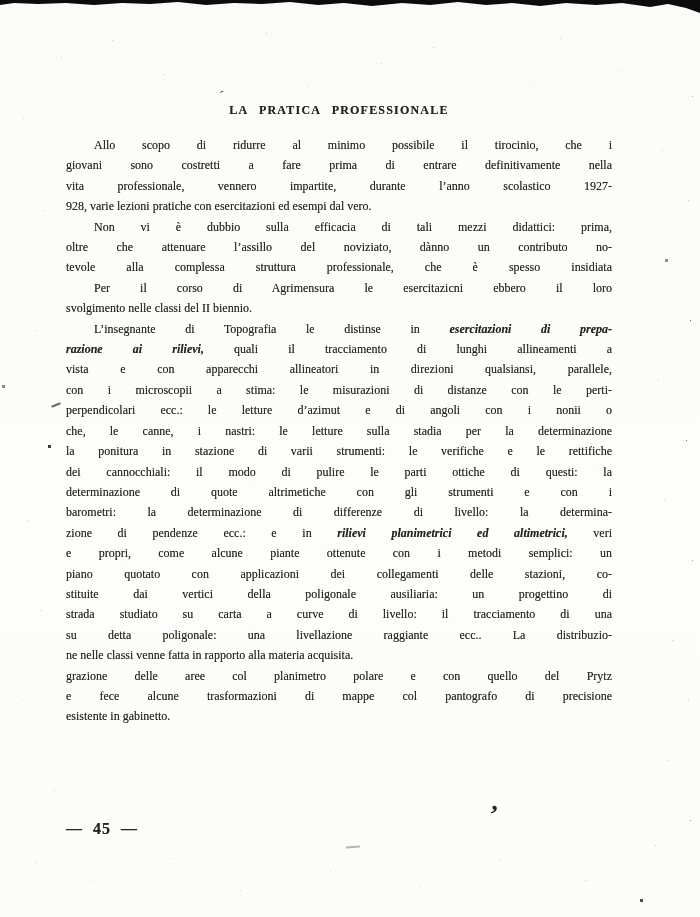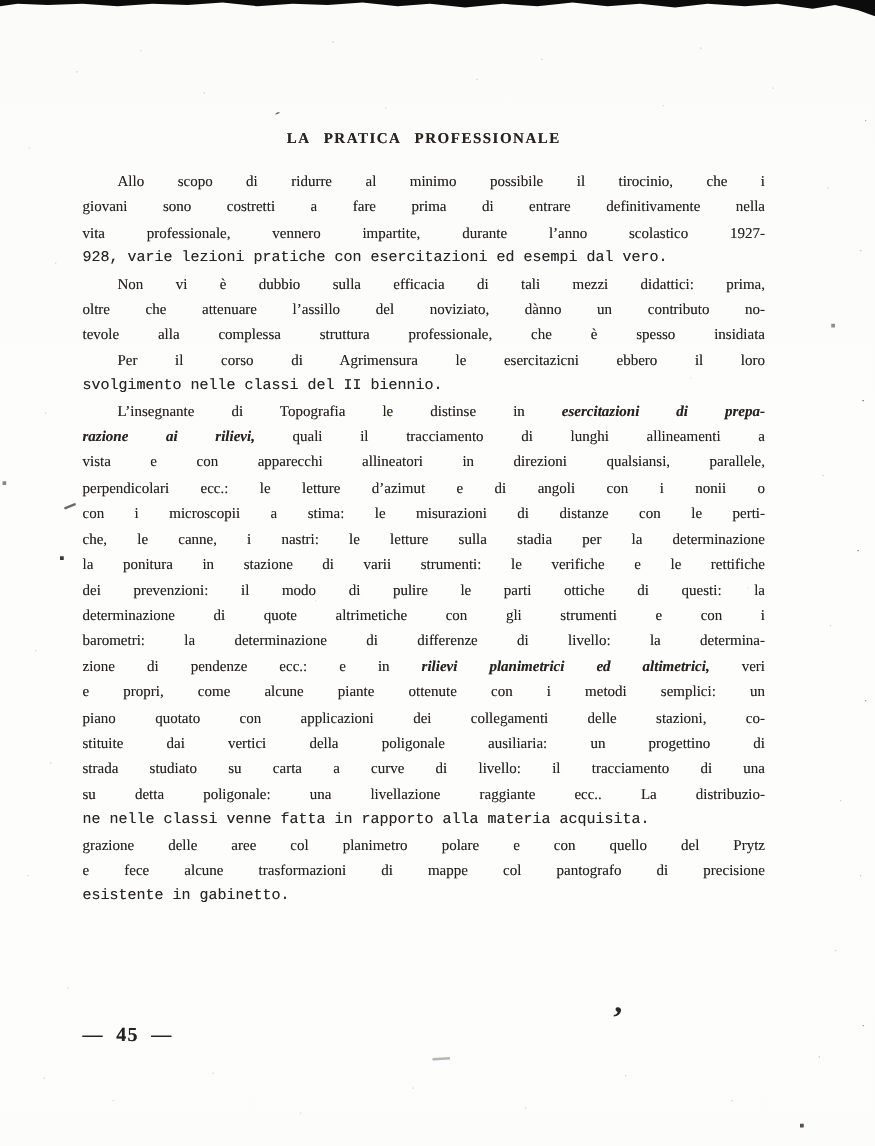--- a/index.html
+++ b/index.html
@@ -49,21 +49,21 @@
   .para { margin: 0; }
   .tline {
     font-size: 12px;
     line-height: 20.4px;
     text-align: justify;
     text-align-last: justify;
     white-space: normal;
     text-shadow: 0 0 0.5px rgba(20,20,15,0.45);
   }
   .tline.first { text-indent: 28px; }
-  .tline.pend  { text-align-last: left; font-family: Liberation Mono, monospace; }
+  .tline.pend  { text-align-last: left; }
   .ital { font-style: italic; font-weight: 600; }
   .page-number {
     position: absolute;
     left: 66px;
     top: 820px;
     width: 484px;
     text-align: left;
     font-size: 16px;
     font-weight: bold;
     letter-spacing: 1px;
@@ -137,25 +137,25 @@
           <div class="tline"><span>tevole alla complessa struttura professionale, che è spesso insidiata</span></div>
         </div>
         <div class="para">
           <div class="tline first"><span>Per il corso di Agrimensura le esercitazicni ebbero il loro</span></div>
           <div class="tline pend"><span>svolgimento nelle classi del II biennio.</span></div>
         </div>
         <div class="para">
           <div class="tline first"><span>L’insegnante di Topografia le distinse in </span><span class="ital">esercitazioni di prepa-</span></div>
           <div class="tline"><span class="ital">razione ai rilievi,</span><span> quali il tracciamento di lunghi allineamenti a</span></div>
           <div class="tline"><span>vista e con apparecchi allineatori in direzioni qualsiansi, parallele,</span></div>
+          <div class="tline"><span>con i microscopii a stima: le misurazioni di distanze con le perti-</span></div>
           <div class="tline"><span>perpendicolari ecc.: le letture d’azimut e di angoli con i nonii o</span></div>
-          <div class="tline"><span>con i microscopii a stima: le misurazioni di distanze con le perti-</span></div>
           <div class="tline"><span>che, le canne, i nastri: le letture sulla stadia per la determinazione</span></div>
           <div class="tline"><span>la ponitura in stazione di varii strumenti: le verifiche e le rettifiche</span></div>
-          <div class="tline"><span>dei prevenzioni: il modo di pulire le parti ottiche di questi: la</span></div>
+          <div class="tline"><span>dei cannocchiali: il modo di pulire le parti ottiche di questi: la</span></div>
           <div class="tline"><span>determinazione di quote altrimetiche con gli strumenti e con i</span></div>
           <div class="tline"><span>barometri: la determinazione di differenze di livello: la determina-</span></div>
           <div class="tline"><span>zione di pendenze ecc.: e in </span><span class="ital">rilievi planimetrici ed altimetrici,</span><span> veri</span></div>
           <div class="tline"><span>e propri, come alcune piante ottenute con i metodi semplici: un</span></div>
           <div class="tline"><span>piano quotato con applicazioni dei collegamenti delle stazioni, co-</span></div>
           <div class="tline"><span>stituite dai vertici della poligonale ausiliaria: un progettino di</span></div>
           <div class="tline"><span>strada studiato su carta a curve di livello: il tracciamento di una</span></div>
           <div class="tline"><span>su detta poligonale: una livellazione raggiante ecc.. La distribuzio-</span></div>
           <div class="tline pend"><span>ne nelle classi venne fatta in rapporto alla materia acquisita.</span></div>
         </div>

